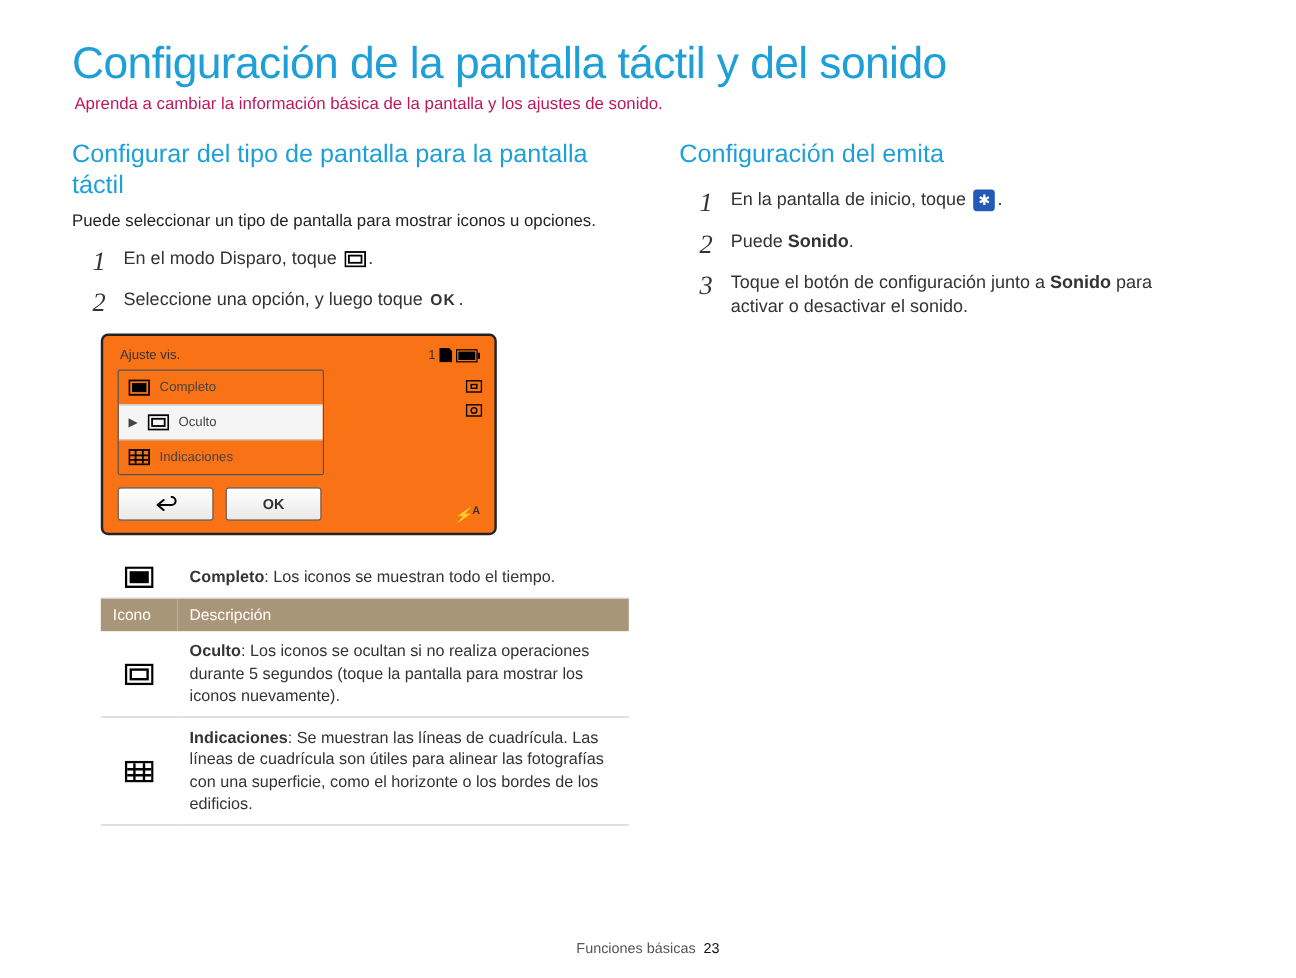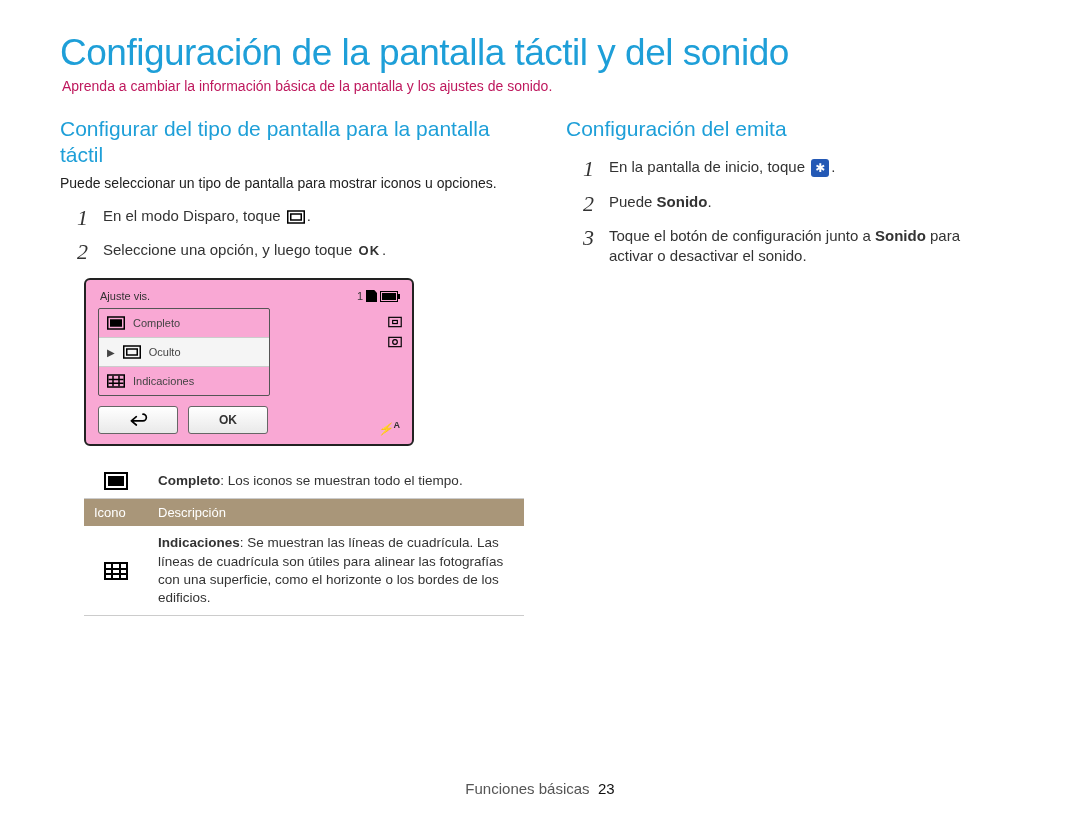--- a/index.html
+++ b/index.html
@@ -101,21 +101,21 @@
     margin:0 2px;
   }
   b{font-weight:700;text-align:center;}
 
   
   .display-mock{
     width:330px;
     border:2px solid #222;
     border-radius:6px;
     padding:10px 10px 10px 10px;
-    background:#f9a8d4;
+    background:#f97316;
     margin:18px 0 18px 24px;
     box-sizing:border-box;
     position:relative;
     font-size:11px;
   }
   .display-top{
     display:flex;
     justify-content:space-between;
     align-items:center;
     padding:0 4px 6px 4px;
@@ -209,21 +209,21 @@
     width:44px;
     text-align:center;
   }
   table.desc td.icon-cell svg{vertical-align:middle;}
 
   .footer{
     position:absolute;
     bottom:18px;
     left:0;right:0;
     text-align:center;
-    font-size:15px;
+    font-size:12px;
     color:#555;
   }
   .footer .pg{color:#111;}
 
   
   .battery{
     display:inline-block;width:16px;height:9px;border:1px solid #000;position:relative;
   }
   .battery::after{content:"";position:absolute;right:-3px;top:2px;width:2px;height:5px;background:#000;}
   .battery .fill{position:absolute;left:1px;top:1px;bottom:1px;right:1px;background:#000;}
@@ -336,20 +336,29 @@
         <td><b>Completo</b><span>: Los iconos se muestran todo el tiempo.</span></td>
       </tr>
       <tr>
         <th>Icono</th>
         <th>Descripción</th>
       </tr>
       <tr>
         <td class="icon-cell">
           <svg viewBox="0 0 24 18" width="24" height="18">
                 <rect x="1" y="1" width="22" height="16" stroke="#000" fill="none" stroke-width="2"></rect>
+                <rect x="5" y="5" width="14" height="8" stroke="#000" fill="none" stroke-width="2"></rect>
+              </svg>
+        </td>
+        <td><b>Oculto</b><span>: Los iconos se ocultan si no realiza operaciones durante 5 segundos (toque la pantalla para mostrar los iconos nuevamente).</span></td>
+      </tr>
+      <tr>
+        <td class="icon-cell">
+          <svg viewBox="0 0 24 18" width="24" height="18">
+                <rect x="1" y="1" width="22" height="16" stroke="#000" fill="none" stroke-width="2"></rect>
                 <line x1="8" y1="2" x2="8" y2="16" stroke="#000" stroke-width="2"></line>
                 <line x1="16" y1="2" x2="16" y2="16" stroke="#000" stroke-width="2"></line>
                 <line x1="2" y1="7" x2="22" y2="7" stroke="#000" stroke-width="2"></line>
                 <line x1="2" y1="12" x2="22" y2="12" stroke="#000" stroke-width="2"></line>
               </svg>
         </td>
         <td><b>Indicaciones</b><span>: Se muestran las líneas de cuadrícula. Las líneas de cuadrícula son útiles para alinear las fotografías con una superficie, como el horizonte o los bordes de los edificios.</span></td>
       </tr>
     </tbody>
       </table>

